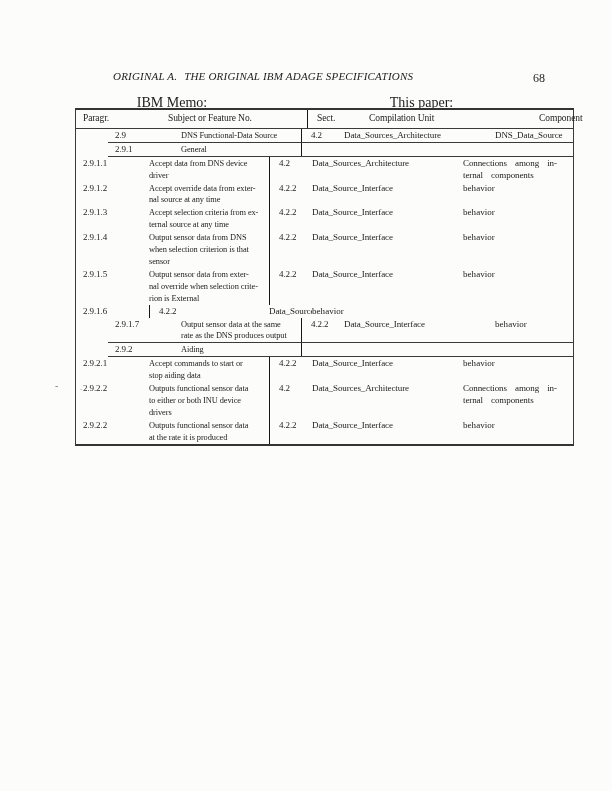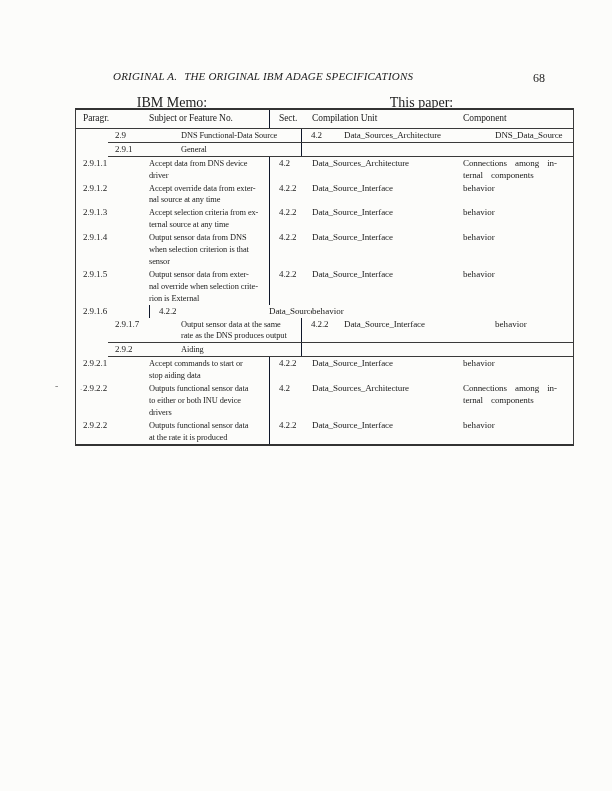--- a/index.html
+++ b/index.html
@@ -34,21 +34,21 @@
     border-top:2px solid #333;
     border-bottom:2px solid #333;
     background:transparent;
   }
   .trow {
     display:grid;
     grid-template-columns:73px 120px 43px 151px 110px;
     font-size:9px; line-height:11.9px;
   }
   .trow.rule  { border-bottom:1px solid #3a3a3a;margin-left:32px; }
-  .trow.thead { border-bottom:1px solid #3a3a3a; font-size:9.5px; }
+  .trow.thead { border-bottom:1px solid #3a3a3a; font-size:9.5px;gap:19px; }
   .thead .cell { padding-top:3px; padding-bottom:3px; }
   .cell { padding-top:1px; padding-bottom:0; overflow:hidden; }
   .col-paragr    { padding-left:7px; }
   .col-sect      { border-left:1px solid #0f172a; padding-left:9px; }
   .col-component { padding-right:2px; }
   .ct { white-space:pre; display:inline-block; letter-spacing:-0.1px; vertical-align:top; }
   .squish { transform:scaleX(0.93); transform-origin:0 0; }
   .bold   { font-weight:normal; letter-spacing:0.05px; }
   .wide   { word-spacing:6px; }
   .stray-dash {

